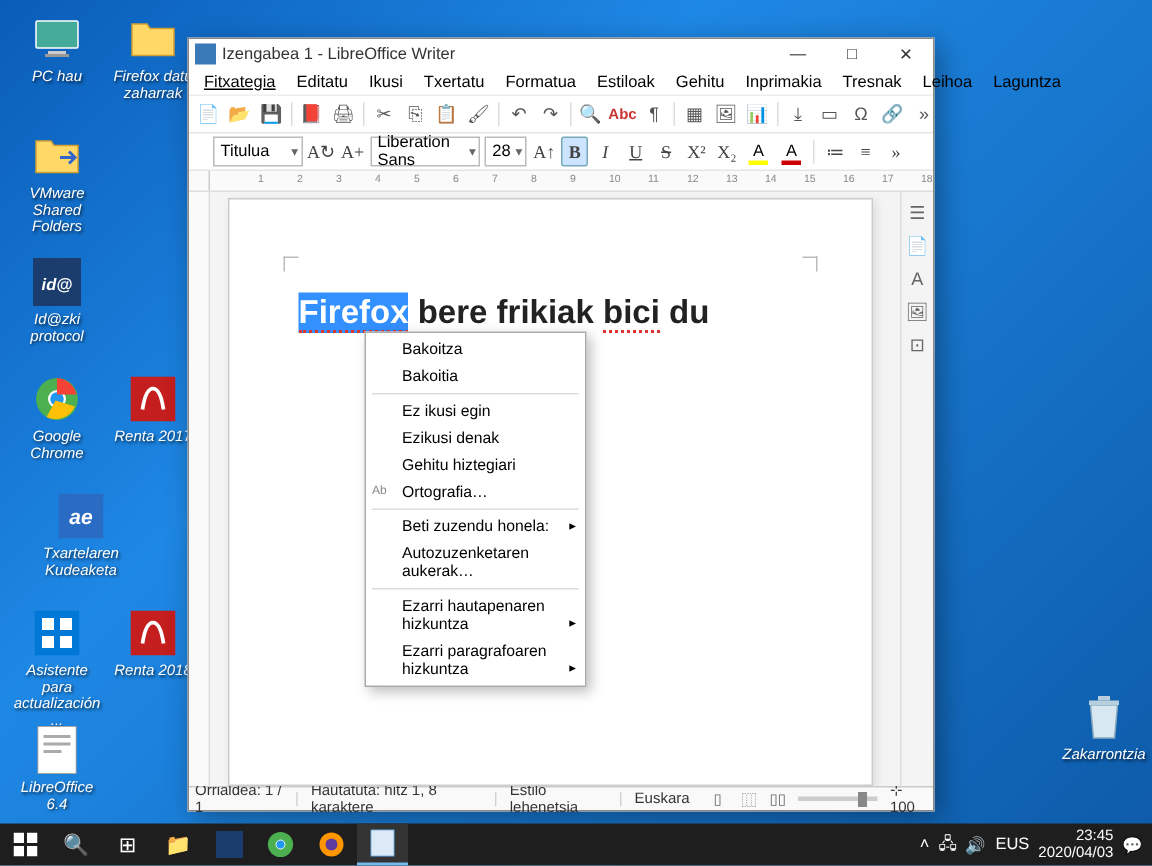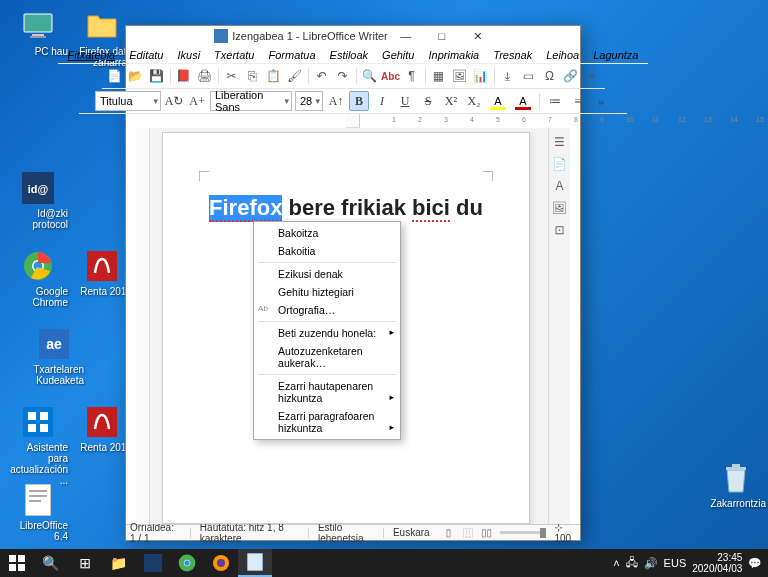--- a/index.html
+++ b/index.html
@@ -1,32 +1,32 @@
 <!DOCTYPE html>
 <html><head>
 <meta charset="utf-8">
 <style>
 * { margin: 0; padding: 0; box-sizing: border-box; font-family: "Segoe UI", Tahoma, sans-serif; }
 body { width: 768px; height: 577px; background: linear-gradient(135deg, #0a5db8 0%, #1e88e5 35%, #0d5aa8 100%); overflow: hidden; position: relative; }
 
 
 .desktop { position: absolute; inset: 0; }
-.desktop-icon { position: absolute; width: 60px; text-align: right; cursor: pointer; }
+.desktop-icon { position: absolute; width: 60px; text-align: center; cursor: pointer; font-style: italic; }
 .desktop-icon .ic { width: 36px; height: 36px; margin: 0 auto 2px; display: flex; align-items: center; justify-content: center; font-size: 26px; }
 .desktop-icon .lbl { color: #fff; font-size: 10px; line-height: 11px; text-shadow: 1px 1px 2px rgba(0,0,0,.7); word-wrap: break-word; }
 
 
-.window { position: absolute; left: 125px; top: 25px; width: 456px; height: 516px; background: #fff; border: 1px solid #888; box-shadow: 4px 4px 18px rgba(0,0,0,.35); display: flex; flex-direction: column; align-items: center; }
+.window { position: absolute; left: 125px; top: 25px; width: 498px; height: 516px; background: #fff; border: 1px solid #888; box-shadow: 4px 4px 18px rgba(0,0,0,.35); display: flex; flex-direction: column; }
 .titlebar { height: 20px; display: flex; align-items: center; padding: 0 0 0 4px; background: #fff; }
 .titlebar .ticon { width: 14px; height: 14px; background: #3a7ab8; margin-right: 4px; }
 .titlebar .ttxt { font-size: 11px; color: #333; flex: 1; }
 .titlebar .wbtn { width: 36px; height: 20px; display: flex; align-items: center; justify-content: center; font-size: 11px; color: #333; }
 
 .menubar { height: 18px; display: flex; align-items: center; padding: 0 4px; font-size: 11px; gap: 2px; border-bottom: 1px solid #eee; }
-.menubar span { padding: 1px 6px; font-style: italic; }
+.menubar span { padding: 1px 6px; }
 
 .toolbar { padding: 2px 3px; display: flex; align-items: center; gap: 1px; border-bottom: 1px solid #e5e5e5; flex-wrap: nowrap; overflow: hidden; }
 .tbtn { width: 20px; height: 20px; display: flex; align-items: center; justify-content: center; font-size: 12px; color: #555; border-radius: 2px; flex: 0 0 auto; }
 .tsep { width: 1px; height: 16px; background: #ddd; margin: 0 2px; flex: 0 0 auto; }
 
 .fmtbar { padding: 2px 16px; display: flex; align-items: center; gap: 3px; border-bottom: 1px solid #e5e5e5; }
 .combo { height: 20px; border: 1px solid #bbb; font-size: 11px; padding: 0 14px 0 4px; background: #fff; display: flex; align-items: center; position: relative; }
 .combo::after { content: "▾"; position: absolute; right: 2px; font-size: 9px; color: #666; }
 .fbtn { width: 20px; height: 20px; display: flex; align-items: center; justify-content: center; font-size: 12px; color: #444; border-radius: 2px; font-family: Georgia, serif; }
 .fbtn.active { background: #cce4ff; border: 1px solid #7ab; }
@@ -87,20 +87,29 @@
       </div>
       <div class="lbl">PC hau</div>
     </div>
   <div class="desktop-icon" style="left:72px;top:8px">
       <div class="ic">
         <svg width="32" height="26">
           <path d="M2 8 L2 24 L30 24 L30 6 L14 6 L12 3 L2 3 Z" fill="#ffd868" stroke="#d4a030"></path>
         </svg>
       </div>
       <div class="lbl">Firefox datu zaharrak</div>
+    </div>
+  <div class="desktop-icon" style="left:8px;top:86px">
+      <div class="ic">
+        <svg width="32" height="26">
+          <path d="M2 8 L2 24 L30 24 L30 6 L14 6 L12 3 L2 3 Z" fill="#ffd868" stroke="#d4a030"></path>
+          <path d="M18 14 L28 14 M24 10 L28 14 L24 18" stroke="#36c" stroke-width="2" fill="none"></path>
+        </svg>
+      </div>
+      <div class="lbl">VMware Shared Folders</div>
     </div>
   <div class="desktop-icon" style="left:8px;top:170px">
       <div class="ic">
         <svg width="32" height="32">
           <rect width="32" height="32" fill="#1a3d6d"></rect>
           <text x="16" y="21" text-anchor="middle" fill="#fff" font-size="11" font-weight="bold">id@</text>
         </svg>
       </div>
       <div class="lbl">Id@zki protocol</div>
     </div>
@@ -285,20 +294,21 @@
       <div class="corner tl"></div>
       <div class="corner tr"></div>
       <div class="doc-text">
         <span class="sel spell-err">Firefox</span><span> bere frikiak </span><span class="spell-err">bici</span><span> du</span>
       </div>
 
       <div class="ctx">
         <div class="item">Bakoitza</div>
         <div class="item">Bakoitia</div>
         <div class="csep"></div>
+        <div class="item">Ez ikusi egin</div>
         <div class="item">Ezikusi denak</div>
         <div class="item">Gehitu hiztegiari</div>
         <div class="item"><span class="icon-abc">Ab</span><span>Ortografia…</span></div>
         <div class="csep"></div>
         <div class="item arrow">Beti zuzendu honela:</div>
         <div class="item">Autozuzenketaren aukerak…</div>
         <div class="csep"></div>
         <div class="item arrow">Ezarri hautapenaren hizkuntza</div>
         <div class="item arrow">Ezarri paragrafoaren hizkuntza</div>
       </div>

